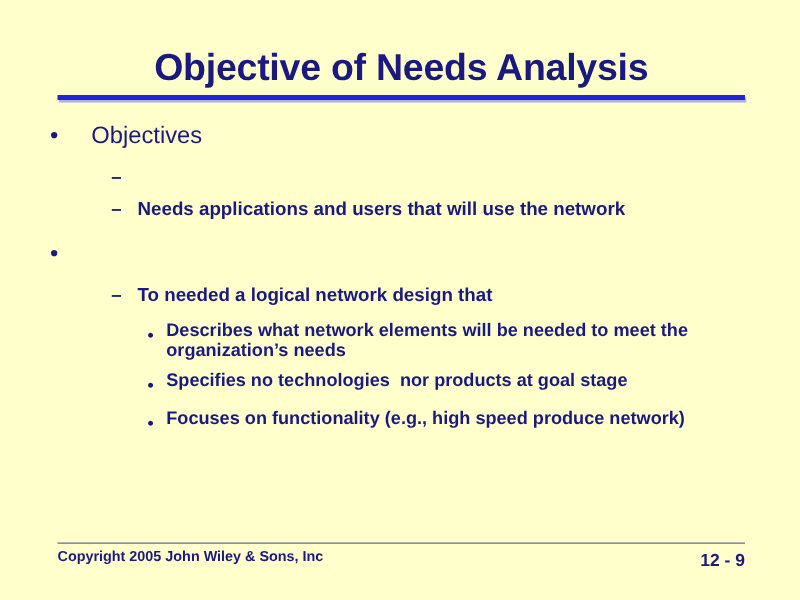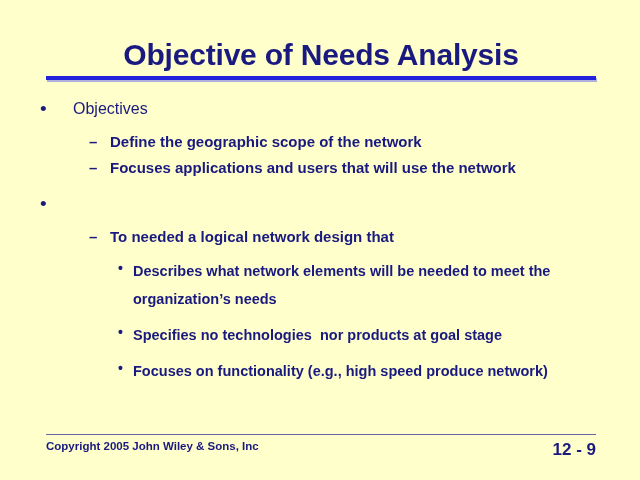--- a/index.html
+++ b/index.html
@@ -70,21 +70,21 @@
   .lv1 {
     margin-bottom: 2px;
     padding-left: 40px;
   }
   .lv1 .glyph {
     width: 33px;
     font-size: 19px;
     line-height: 26px;
   }
   .lv1 .txt {
-    font-size: 16px;
+    font-size: 19px;
     font-weight: normal;
     line-height: 26px;
   }
 
   
   .lv2 {
     margin-bottom: 3px;
     padding-left: 89px;
   }
   .lv2 .glyph {
@@ -107,21 +107,21 @@
   }
   .lv3 .glyph {
     width: 15px;
     font-size: 14px;
     font-weight: bold;
     line-height: 22px;
   }
   .lv3 .txt {
     font-size: 14.5px;
     font-weight: bold;
-    line-height: 28px;
+    line-height: 16px;
     padding-right: 48px;
     white-space: pre-wrap;
   }
 
   .gap-small { height: 6px; }
   .gap-med { height: 9px; }
 
   
   .footer-rule {
     position: absolute;
@@ -145,21 +145,21 @@
     width: 550px;
     text-align: left;
     font-size: 11.5px;
     font-weight: bold;
     color: #191980;
   }
   .footer-page {
     position: absolute;
     right: 0;
     top: 0;
-    font-size: 17px;
+    font-size: 14px;
     font-weight: bold;
     color: #191980;
   }
 </style>
 </head>
 <body>
 
 <div class="slide">
 
   <div class="title-block">
@@ -171,26 +171,25 @@
 
     <div class="row lv1">
       <span class="glyph">•</span>
       <span class="txt">Objectives</span>
     </div>
 
     <div class="gap-small"></div>
 
     <div class="row lv2">
       <span class="glyph">–</span>
-      <span class="txt">Define the geographic scope of the network</span>
     </div>
 
     <div class="row lv2">
       <span class="glyph">–</span>
-      <span class="txt">Focuses applications and users that will use the network</span>
+      <span class="txt">Needs applications and users that will use the network</span>
     </div>
 
     <div class="gap-med"></div>
 
     <div class="row lv1">
       <span class="glyph">•</span>
     </div>
 
     <div class="gap-small"></div>
 

